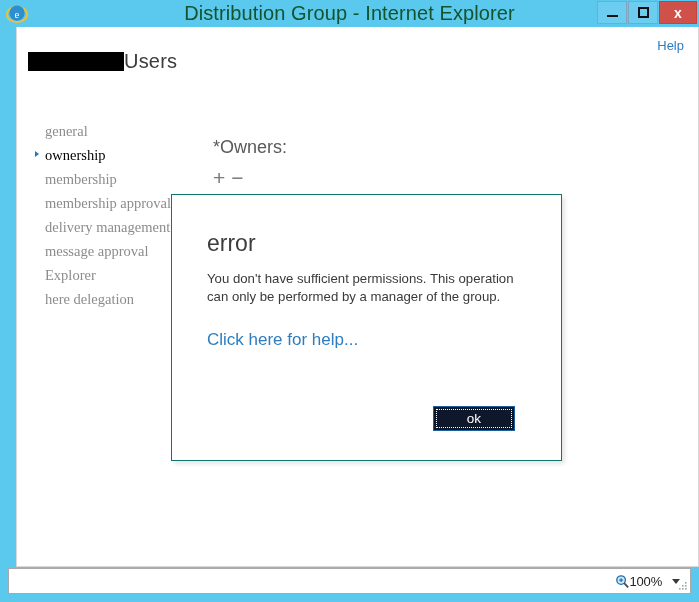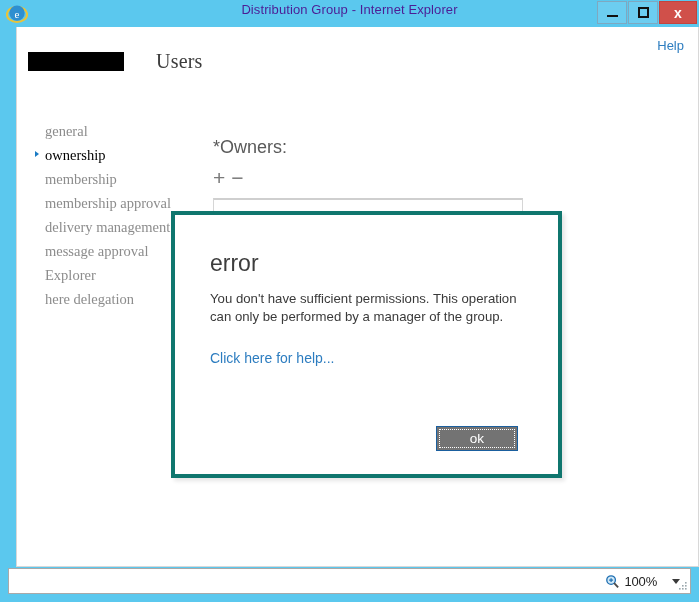--- a/index.html
+++ b/index.html
@@ -25,21 +25,21 @@
     width: 699px; height: 27px;
     background: #5bc8ee;
   }
   #ie-logo {
     position: absolute; left: 6px; top: 3px;
     width: 22px; height: 22px;
   }
   #title-text {
     position: absolute; left: 0; top: 2px;
     width: 699px; text-align: center;
-    font-size: 13px; color: #4c1d95;
+    font-size: 20px; color: #14532d;
     font-family: "Liberation Sans", sans-serif;
     letter-spacing: 0.1px;
   }
   .winbtn {
     position: absolute; top: 1px;
     height: 23px; width: 30px;
     border: 1px solid #7fa8c0;
     background: #6ccdf0;
     display: flex; align-items: center; justify-content: center;
     font-size: 12px; color: #111; cursor: default;
@@ -78,23 +78,22 @@
   }
   #redaction {
     display: inline-block;
     width: 96px; height: 19px;
     background: #000000;
     position: relative; top: 3px;
   }
   #header-label {
     font-size: 20px; color: #3c3c3c;
     font-weight: 300; letter-spacing: 0.2px;
-    font-family: Liberation Serif, serif;
+    font-family: Liberation Sans, sans-serif;
     margin-left: 0px;
-    padding-left: 32px;
   }
 
   
   #nav {
     position: absolute; left: 18px; top: 92px;
     width: 175px;
     font-family: Liberation Serif, serif;
   }
   .nav-item {
     position: relative;
@@ -139,66 +138,66 @@
 
   
   #statusbar {
     position: absolute; left: 8px; top: 568px;
     width: 683px; height: 26px;
     background: #ffffff;
     border: 1px solid #a9a9a9;
     display: flex; align-items: center; justify-content: flex-end;
   }
   #zoom-ctl {
-    display: flex; align-items: center; gap: 5px;
+    display: flex; align-items: center; 
     margin-right: 10px; font-size: 13px; color: #222;
     cursor: pointer;
   }
   #zoom-pct { letter-spacing: -0.2px; }
   #zoom-caret {
     width: 0; height: 0; margin-left: 10px;
     border-left: 4.5px solid transparent;
     border-right: 4.5px solid transparent;
     border-top: 5px solid #3a3a3a;
   }
   #grip {
     position: absolute; right: 2px; bottom: 2px;
     width: 9px; height: 9px;
   }
 
   
   #dialog {
-    position: absolute; left: 154px; top: 184px;
+    position: absolute; left: 154px; top: 167px;
     width: 391px; height: 267px;
     background: #ffffff;
-    border: 4px solid #0f766e;
+    border: 1px solid #0f766e;
     box-shadow: 3px 3px 4px rgba(0,0,0,0.10);
     z-index: 50;
     text-decoration: underline;
   }
   #dlg-title {
     position: absolute; left: 35px; top: 35px;
     font-size: 23px; color: #3d3d3d;
     font-weight: 300;
   }
   #dlg-body {
     position: absolute; left: 35px; top: 75px;
     width: 320px;
     font-size: 13.2px; line-height: 18px;
     color: #3a3a3a;
   }
   #dlg-help {
     position: absolute; left: 35px; top: 135px;
-    font-size: 14px; color: #2d7dc0;
+    font-size: 17px; color: #2d7dc0;
     cursor: pointer;
   }
   #dlg-ok {
     position: absolute; left: 261px; top: 211px;
     width: 82px; height: 25px;
-    background: #737373;
+    background: #0f172a;
     border: 1px solid #1a5f9e;
     display: flex; align-items: center; justify-content: center;
     cursor: pointer;
   }
   #dlg-ok .inner {
     position: absolute; left: 2px; top: 2px; right: 2px; bottom: 2px;
     border: 1px dotted #ffffff;
   }
   #dlg-ok span.lbl {
     position: relative; z-index: 2;

